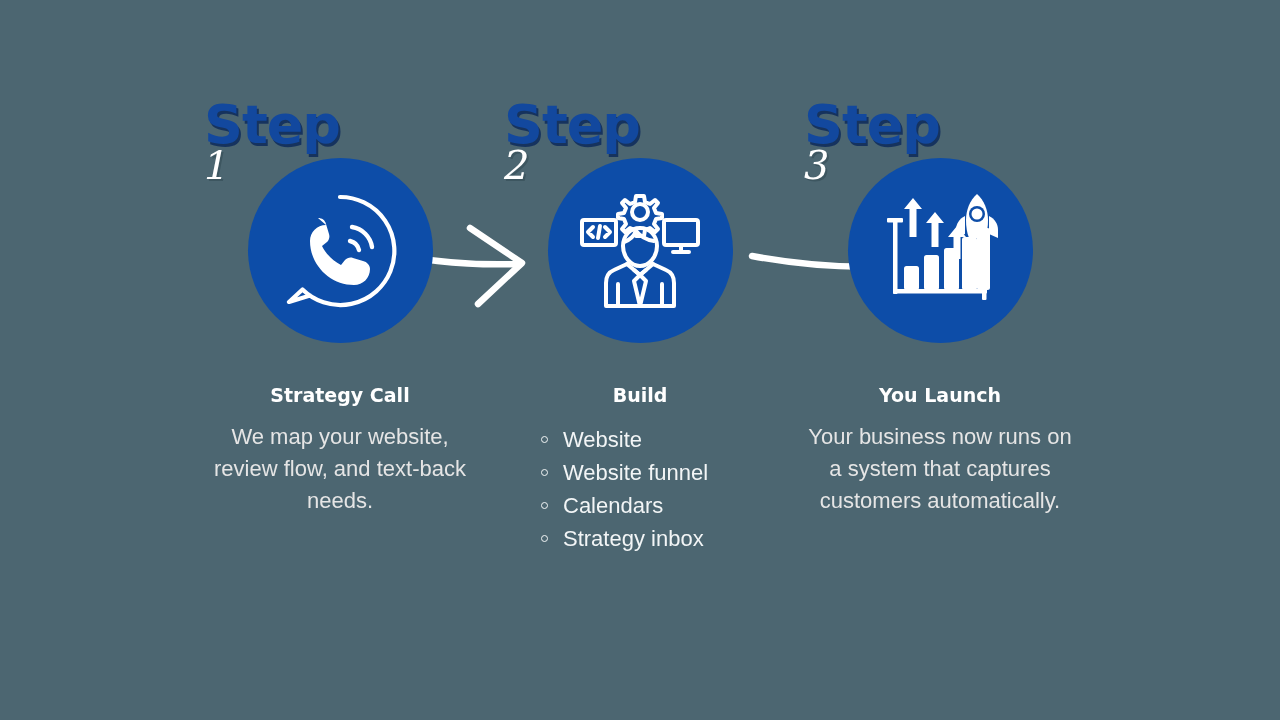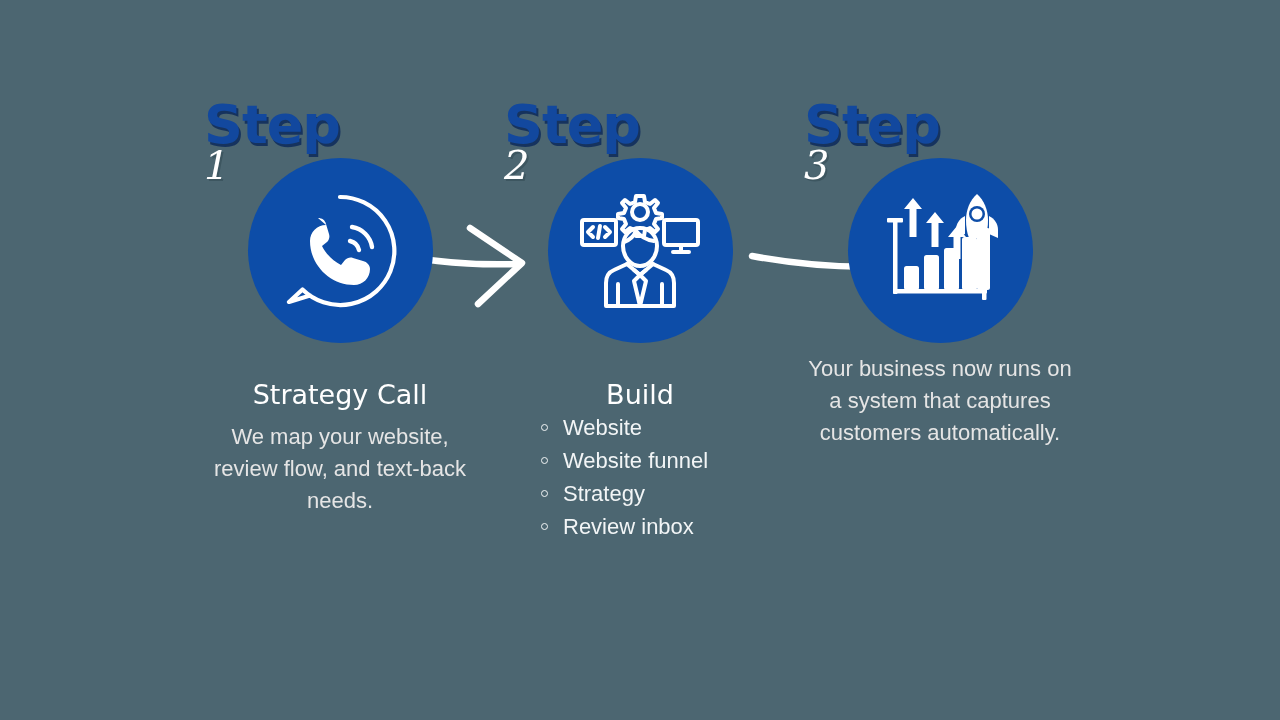--- a/index.html
+++ b/index.html
@@ -76,39 +76,39 @@
     justify-content: center;
     margin-top: 62px;
     position: relative;
     z-index: 2;
   }
   .circle svg { display: block; }
 
   .step-title {
     margin-top: 36px;
     font-family: "DejaVu Sans", sans-serif;
-    font-weight: normal;
-    font-size: 27px;
+    font-weight: bold;
+    font-size: 19px;
     line-height: 32px;
     color: #ffffff;
     text-align: center;
   }
 
   .step-desc {
     margin-top: 10px;
     font-size: 22px;
     line-height: 32px;
     color: #e5e5e5;
     text-align: center;
     width: 280px;
   }
 
   .bullets {
     list-style: none;
-    margin: 0;
+    margin: 12px;
     padding: 0;
     width: 280px;
     text-align: left;
     display: flex;
     flex-direction: column;
     align-items: flex-end;
   }
   .bullets li {
     position: relative;
     padding-left: 26px;
@@ -200,22 +200,22 @@
           </g>
         </svg>
       </span>
     </div>
 
     <div class="step-title">Build</div>
 
     <ul class="bullets">
       <li>Website</li>
       <li>Website funnel</li>
-      <li>Strategy</li>
-      <li>Review inbox</li>
+      <li>Calendars</li>
+      <li>Strategy inbox</li>
     </ul>
   </div>
 
   <div class="step-col">
     <div class="step-badge">
       <span class="step-word">Step</span>
       <span class="step-num">3</span>
     </div>
 
     <div class="circle">
@@ -250,20 +250,21 @@
           </g>
           <g stroke="#ffffff" stroke-width="3.4" stroke-linecap="round">
             <path d="M91 66 l-2 10"></path>
             <path d="M100 70 l0 10"></path>
             <path d="M109 66 l2 10"></path>
           </g>
         </svg>
       </span>
     </div>
 
+    <div class="step-title">You Launch</div>
     <div class="step-desc">Your business now runs on a system that captures customers automatically.</div>
   </div>
 
 </div>
 
 <div class="arrow arrow-1">
   <svg width="200" height="96" viewBox="0 0 200 96">
     <g fill="none" stroke="#ffffff" stroke-width="6.5" stroke-linecap="round" stroke-linejoin="round">
       <path d="M4 28 C55 44, 110 50, 168 48"></path>
       <path d="M118 12 L170 47 L126 88"></path>

